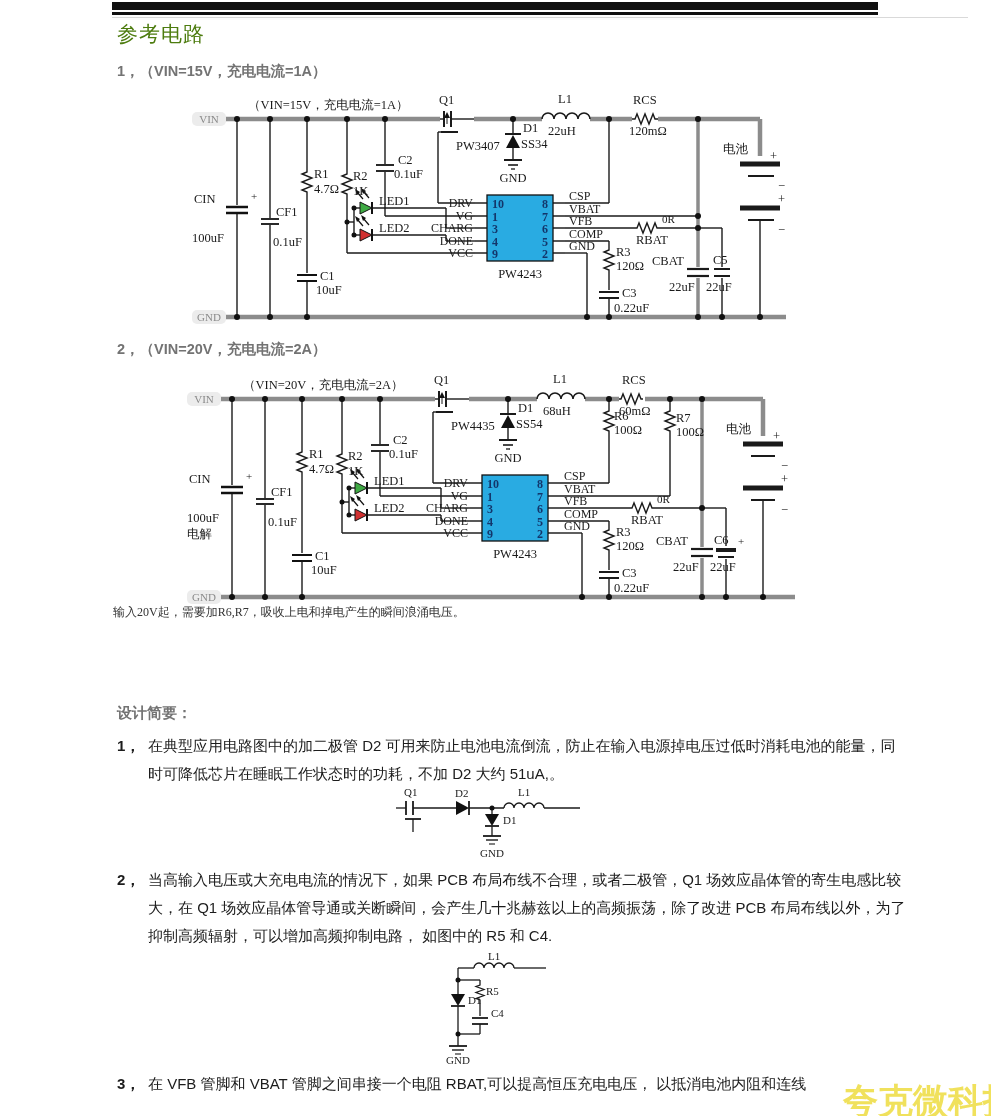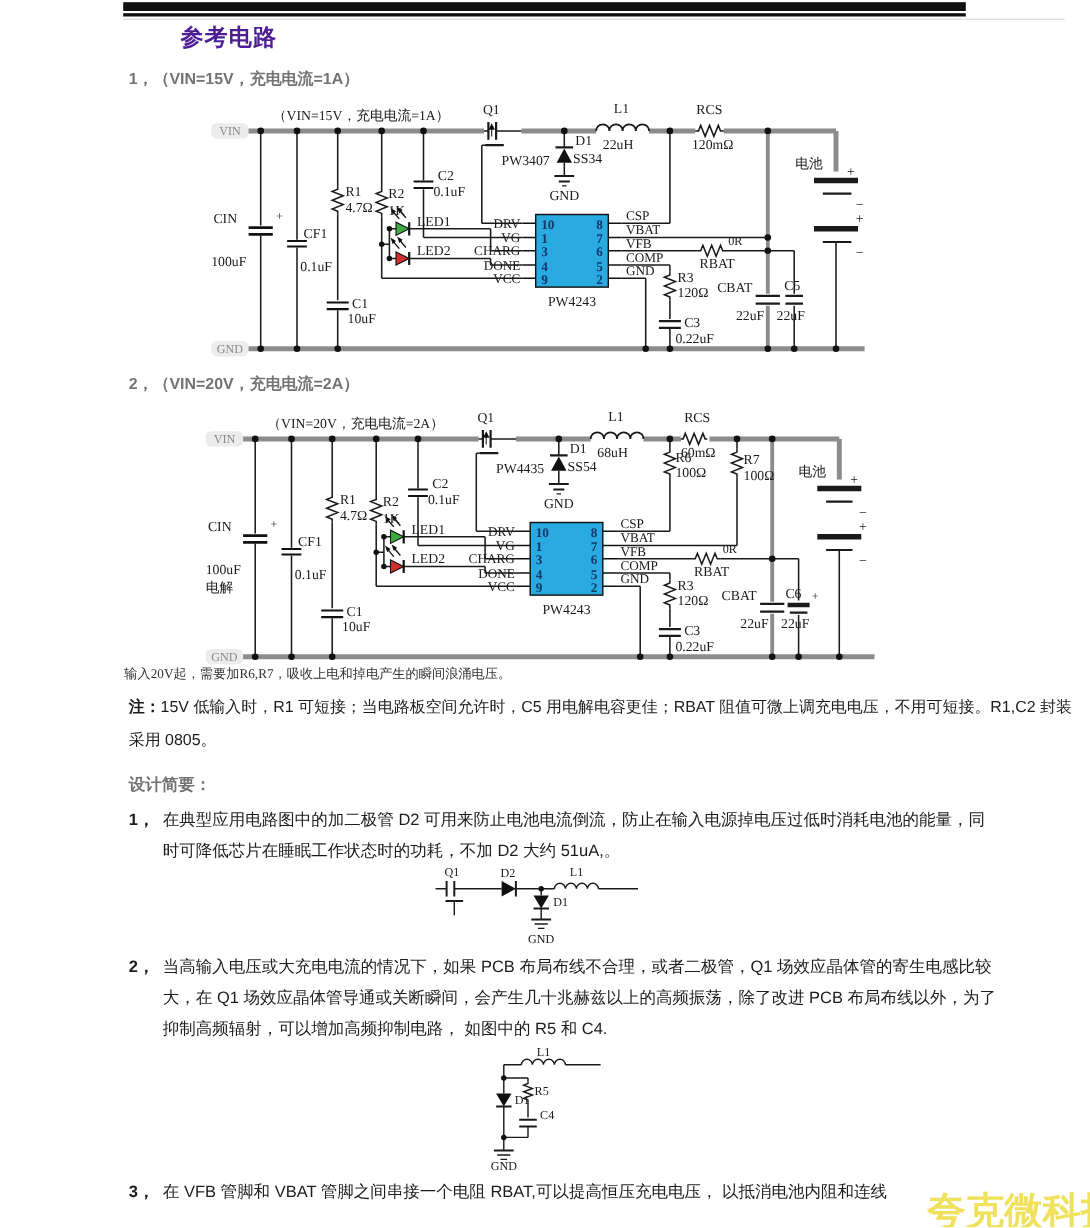--- a/index.html
+++ b/index.html
@@ -2,21 +2,21 @@
 <html><head>
 <meta charset="utf-8">
 <style>
   html,body{margin:0;padding:0;background:#ffffff;}
   .page{position:relative;width:991px;height:1116px;background:#fff;overflow:hidden;
         font-family:"Liberation Sans","DejaVu Sans",sans-serif;color:#1c1c1c;}
   .abs{position:absolute;}
   .topbar1{left:112px;top:2px;width:766px;height:8px;background:#111;}
   .topbar2{left:112px;top:12px;width:766px;height:3px;background:#111;}
   .rule{left:112px;top:17px;width:856px;height:1px;background:#d9d9d9;}
-  .title{left:117px;top:20px;font-size:21px;font-weight:bold;color:#4c1d95;letter-spacing:1px;margin-left:47px;}
+  .title{left:117px;top:20px;font-size:21px;font-weight:normal;color:#4d7c0f;letter-spacing:1px;}
   .h-num{left:117px;font-size:14.5px;font-weight:bold;color:#737373;}
   .caption{left:113px;top:604px;width:860px;font-size:12px;color:#333;
            font-family:"Liberation Serif","DejaVu Serif",serif;}
   .note{left:117px;top:628px;width:860px;font-size:14.5px;line-height:30px;color:#1c1c1c;}
   .note b{font-weight:bold;}
   .design-title{left:117px;top:704px;font-size:15px;font-weight:bold;color:#737373;}
   .ditem{left:117px;width:792px;font-size:15px;line-height:28px;display:flex;}
   .ditem .num{font-weight:bold;flex:0 0 31px;}
   .ditem .txt{flex:1;}
   .watermark{left:843px;top:1078px;font-size:35px;font-weight:bold;color:#f0e15c;white-space:nowrap;}
@@ -493,23 +493,20 @@
       <text x="379" y="108" class="pinlab">CSP</text>
       <text x="379" y="121" class="pinlab">VBAT</text>
       <text x="379" y="133" class="pinlab">VFB</text>
       <text x="379" y="146" class="pinlab">COMP</text>
       <text x="379" y="158" class="pinlab">GND</text>
     </g>
   </svg>
 
   <div class="abs caption">输入20V起，需要加R6,R7，吸收上电和掉电产生的瞬间浪涌电压。</div>
 
-  <div class="abs note">
-    <b>注：</b><span>15V 低输入时，R1 可短接；当电路板空间允许时，C5 用电解电容更佳；RBAT 阻值可微上调充电电压，不用可短接。R1,C2 封装采用 0805。</span>
-  </div>
 
   <div class="abs design-title">设计简要：</div>
 
   <div class="abs ditem" style="top:732px">
     <span class="num">1，</span>
     <span class="txt">在典型应用电路图中的加二极管 D2 可用来防止电池电流倒流，防止在输入电源掉电压过低时消耗电池的能量，同时可降低芯片在睡眠工作状态时的功耗，不加 D2 大约 51uA,。</span>
   </div>
 
   <svg class="abs" style="left:352px;top:786px" width="230" height="78" viewBox="0 0 230 78">
     <g stroke="#1a1a1a" stroke-width="1.3" fill="none">

